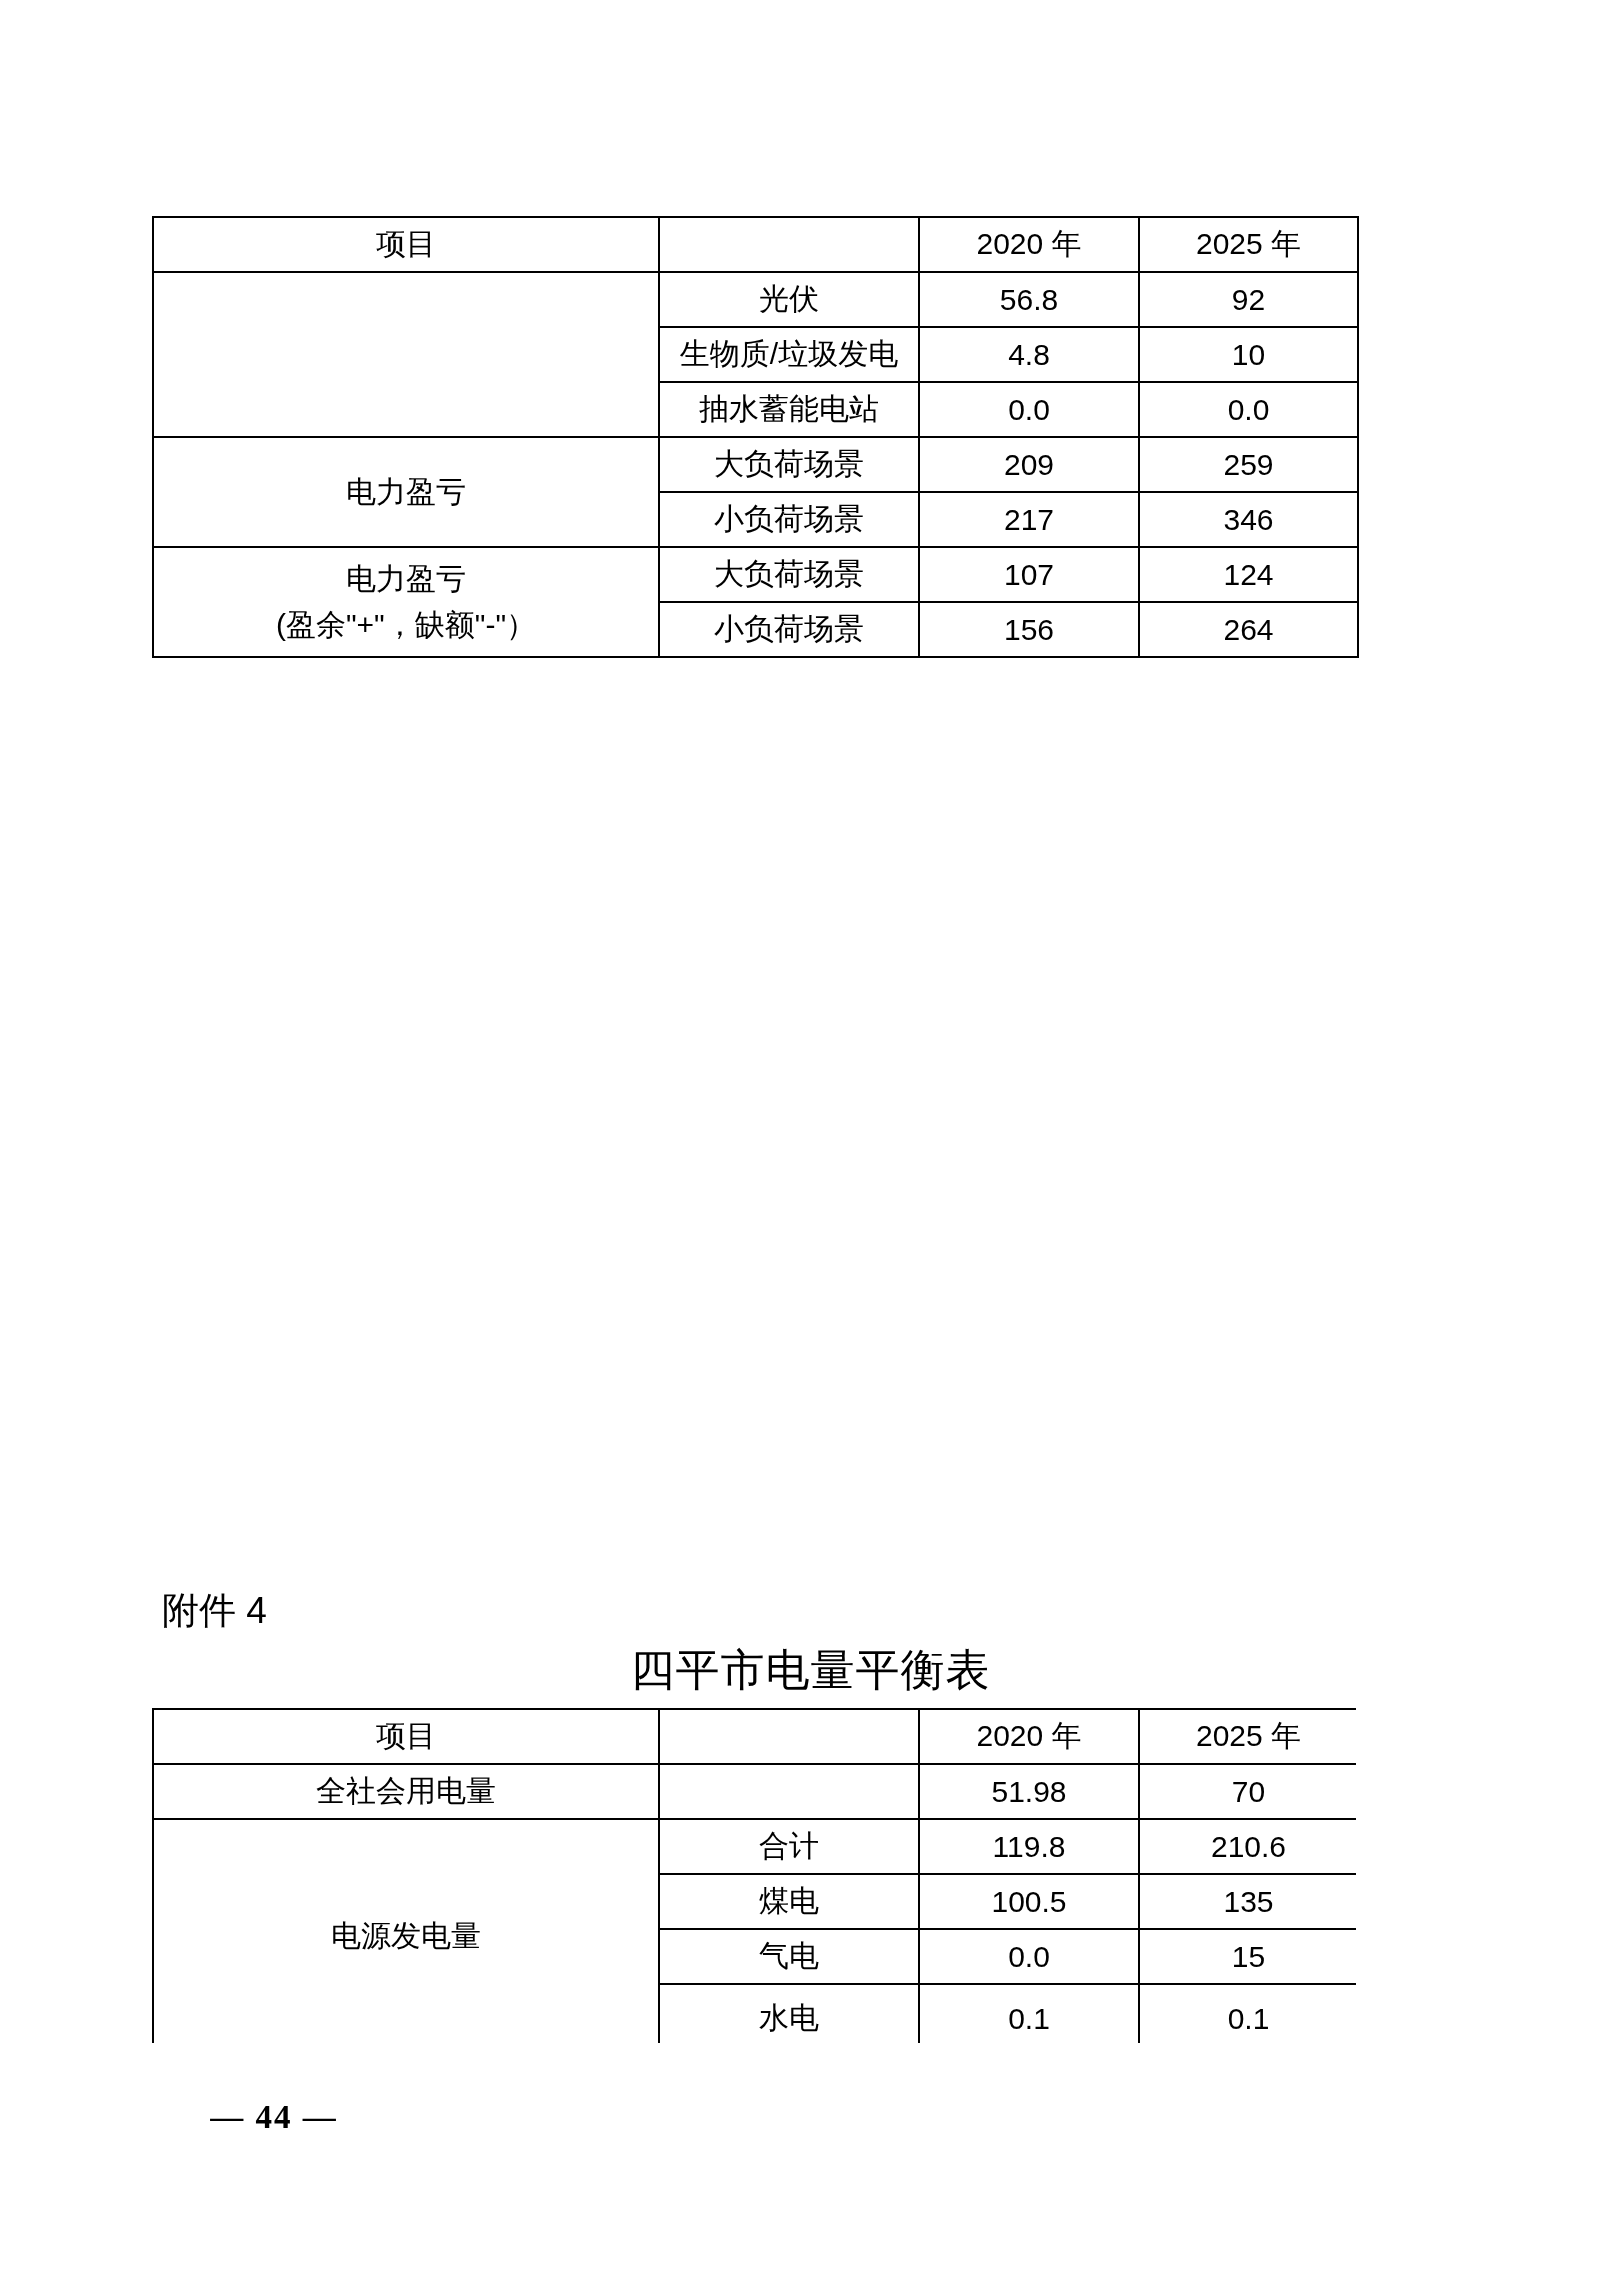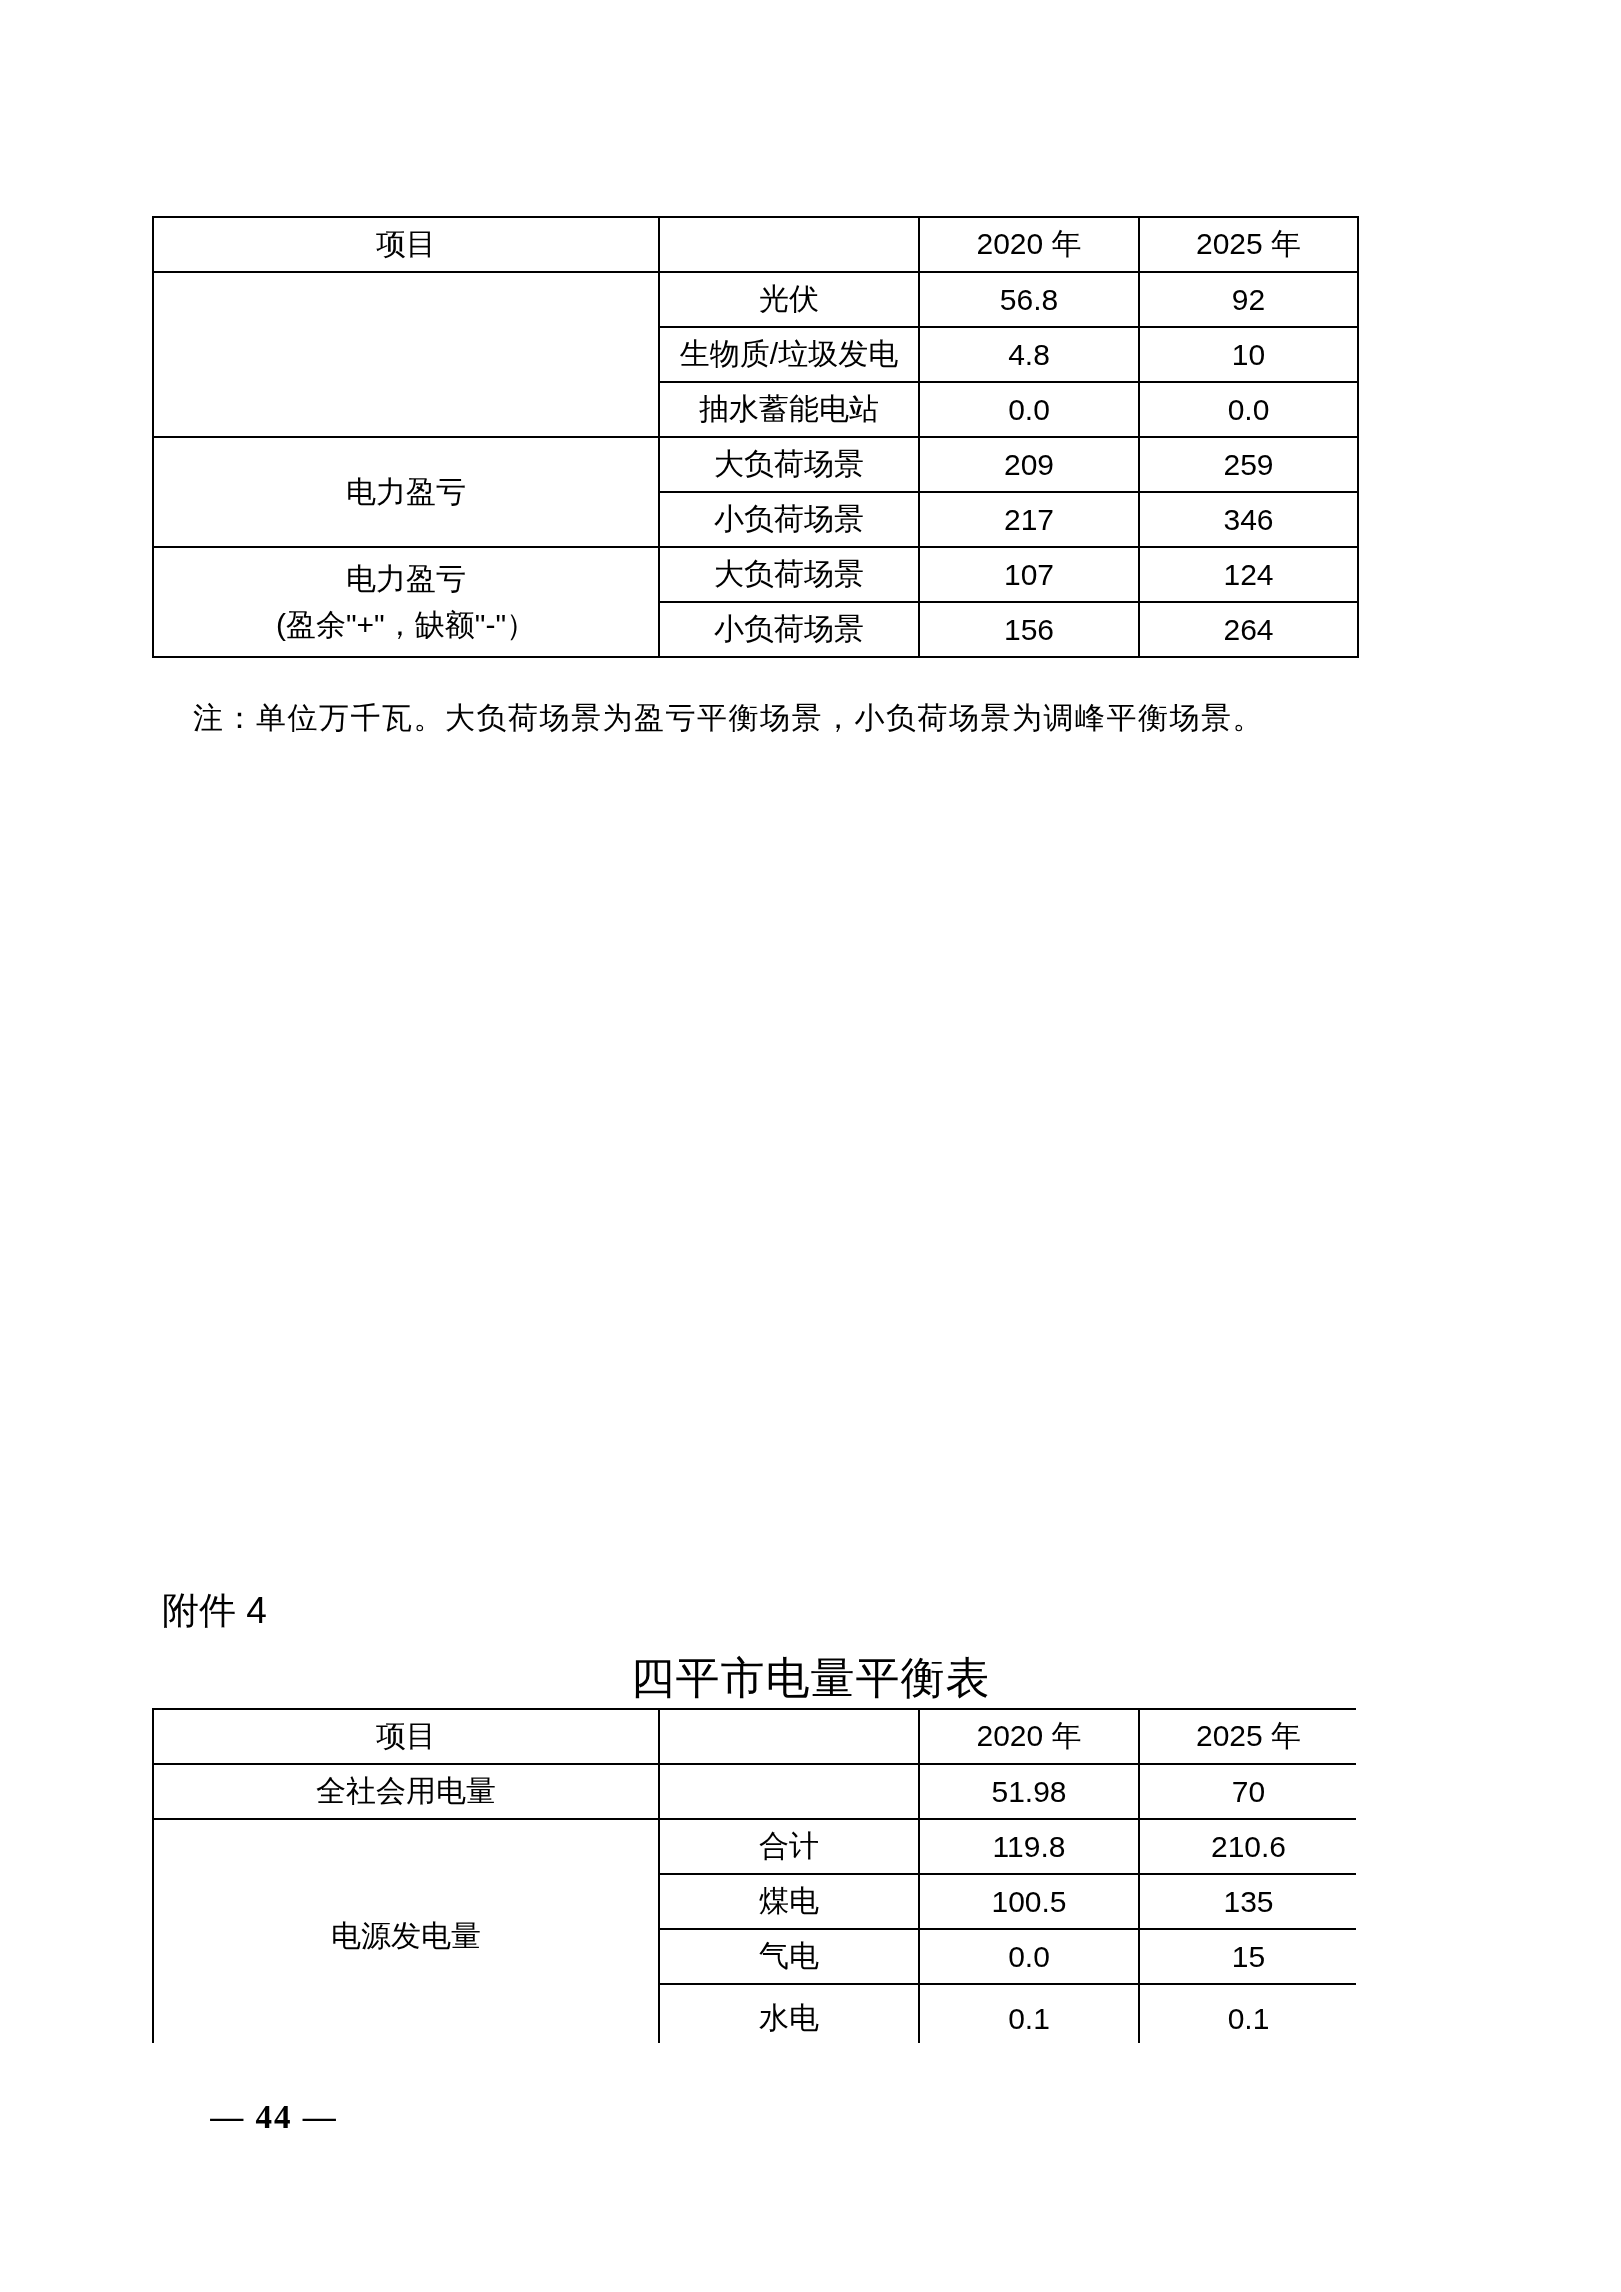--- a/index.html
+++ b/index.html
@@ -43,21 +43,21 @@
     position:absolute;left:193px;top:698px;
     font-size:30px;letter-spacing:1.5px;white-space:nowrap;
   }
   .attach{
     position:absolute;left:162px;top:1566px;
     font-size:37px;
     margin-top:20px;
   }
   .doc-title{
     position:absolute;left:0;top:1641px;width:1621px;
-    text-align:center;font-size:44px;letter-spacing:1px;margin-top:8px;
+    text-align:center;font-size:44px;letter-spacing:1px;
   }
   .pagenum{
     position:absolute;left:176px;top:2099px;width:196px;
     text-align:center;
     font-family:"Liberation Serif", serif;
     font-size:33px;letter-spacing:2px;white-space:nowrap;font-weight:bold;
   }
 </style>
 </head>
 <body>
@@ -119,21 +119,20 @@
       </tr>
       <tr>
         <td>小负荷场景</td>
         <td>156</td>
         <td>264</td>
       </tr>
     </tbody>
       </table>
   </div>
 
-  <div class="note">注：单位万千瓦。大负荷场景为盈亏平衡场景，小负荷场景为调峰平衡场景。</div>
 
   <div class="attach">附件 4</div>
   <div class="doc-title">四平市电量平衡表</div>
 
   <div class="tbl-wrap t2">
     <table>
       <colgroup>
         <col class="col-item">
           <col class="col-sub">
           <col class="col-y1">

